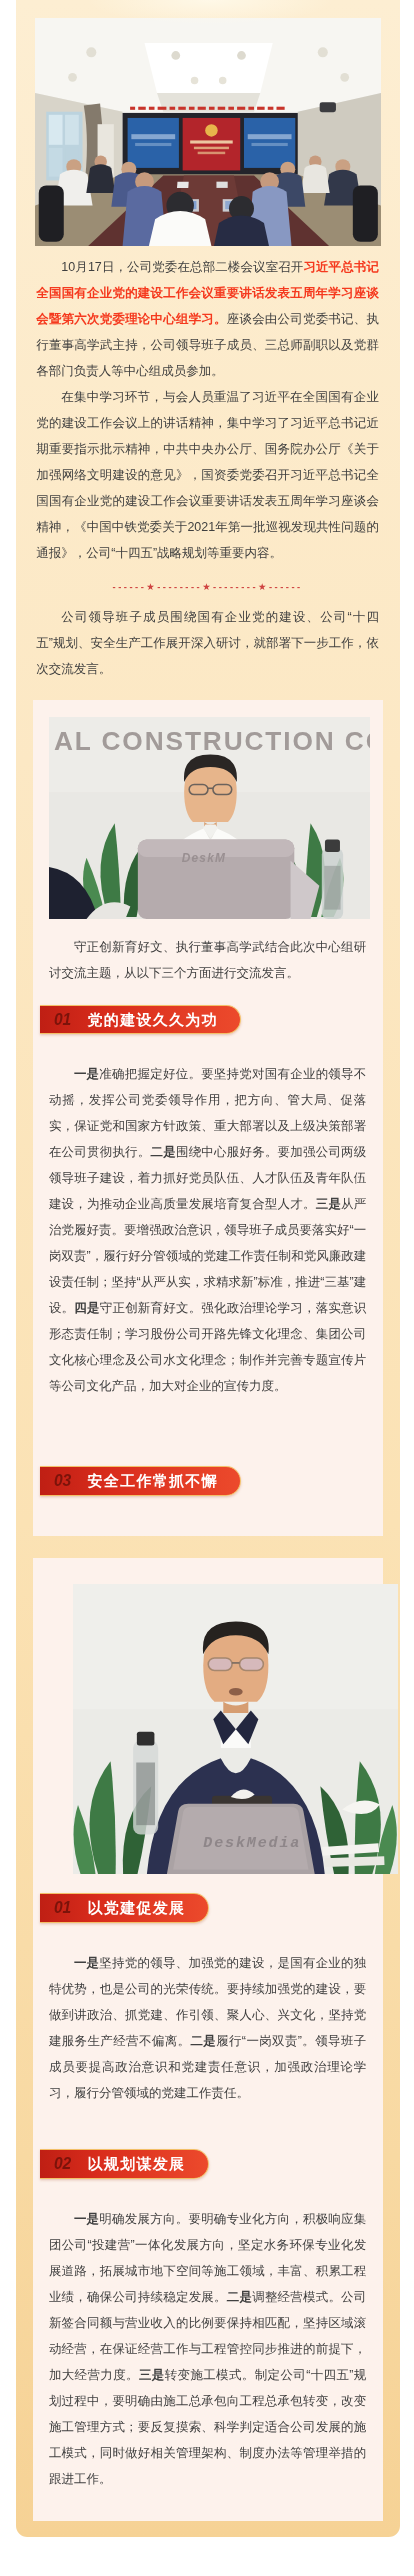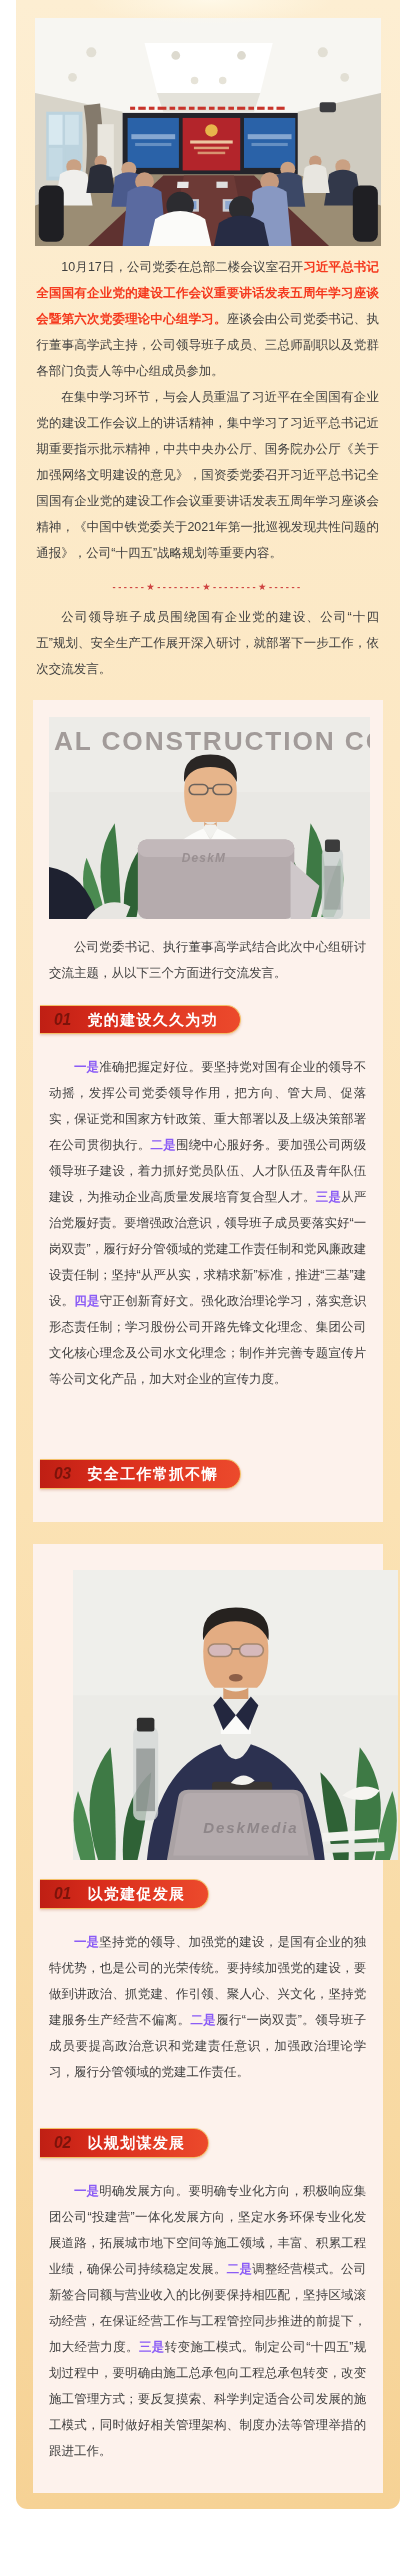--- a/index.html
+++ b/index.html
@@ -20,38 +20,38 @@
   }
   figure{margin:0;}
   .photo{display:block;font-size:0;}
   .photo svg{display:block;}
   .photo1{width:346px;margin:18px auto 0;}
   .intro-wrap{padding:7.5px 20.7px 0;}
   .para{
     font-size:12.5px;line-height:26px;color:#3f3f3f;
     text-align:justify;text-indent:2em;margin:0;
   }
-  .para .b{font-weight:700;color:#8b5cf6;}
+  .para .b{font-weight:700;color:#404040;}
   .para .red{color:#f5391e;font-weight:700;}
   .divider{
     text-align:center;color:#cf4341;font-size:9.4px;letter-spacing:2.5px;
     margin:15px 0 12.5px;text-indent:0;font-weight:700;white-space:nowrap;overflow:hidden;
   }
   .card{
     margin:17.5px 17px 0;
     background:#fdf2ec;
     padding:17px 16.3px 29px;
   }
   .card .photo{margin:0 auto;}
   .photo2{width:321px;}
-  .photo3{width:269px;}
+  .photo3{width:269px;font-family:Liberation Mono, monospace;}
   .card .caption{margin-top:15px;}
   .banner{
     position:relative;
-    margin:19px 0 4px -8.8px;
+    margin:19px 0 11px -8.8px;
     display:inline-block;
     height:27.5px;line-height:27.5px;
     padding:0 22.5px 0 13.8px;
     background:linear-gradient(90deg,#bf1f14 0%,#d92c1c 35%,#ec4a2c 100%);
     border:1.3px solid #f3c068;border-left:none;
     border-radius:0 16.3px 16.3px 0;
     box-shadow:0 1.3px 2.5px rgba(160,60,20,.25);
     white-space:nowrap;
   }
   .banner .num{
@@ -224,21 +224,21 @@
           <rect x="436" y="210" width="34" height="113" rx="10" fill="#cdd2d1" opacity=".85"></rect>
           <rect x="440" y="238" width="26" height="70" fill="#8f9693" opacity=".6"></rect>
           <rect x="441" y="196" width="24" height="20" rx="4" fill="#3c3c3c"></rect>
         </g>
 
         <path d="M0,240 q60,10 78,83 l-78,0 z" fill="#1e2130"></path>
         <path d="M60,323 q30,-40 70,-20 l-8,20 z" fill="#e8e6e2"></path>
       </svg>
     </figure>
 
-    <p class="para caption"><span>公司党委书记、执行董事高学武结合此次中心组研讨交流主题，从以下三个方面进行交流发言。</span></p>
+    <p class="para caption"><span>守正创新育好文、执行董事高学武结合此次中心组研讨交流主题，从以下三个方面进行交流发言。</span></p>
 
     <div class="banner">
       <span class="num">01</span><span class="title">党的建设久久为功</span>
     </div>
     <p class="para section-body"><span class="b">一是</span><span>准确把握定好位。要坚持党对国有企业的领导不动摇，发挥公司党委领导作用，把方向、管大局、促落实，保证党和国家方针政策、重大部署以及上级决策部署在公司贯彻执行。</span><span class="b">二是</span><span>围绕中心服好务。要加强公司两级领导班子建设，着力抓好党员队伍、人才队伍及青年队伍建设，为推动企业高质量发展培育复合型人才。</span><span class="b">三是</span><span>从严治党履好责。要增强政治意识，领导班子成员要落实好“一岗双责”，履行好分管领域的党建工作责任制和党风廉政建设责任制；坚持“从严从实，求精求新”标准，推进“三基”建设。</span><span class="b">四是</span><span>守正创新育好文。强化政治理论学习，落实意识形态责任制；学习股份公司开路先锋文化理念、集团公司文化核心理念及公司水文化理念；制作并完善专题宣传片等公司文化产品，加大对企业的宣传力度。</span></p>
 
     <div class="spacer-lg"></div>
 
     <div class="spacer-lg"></div>
     <div class="banner">

